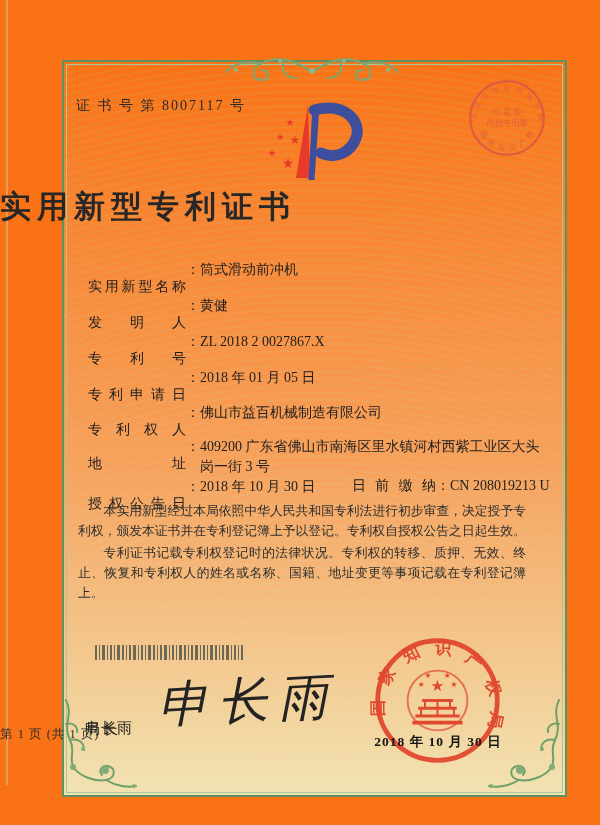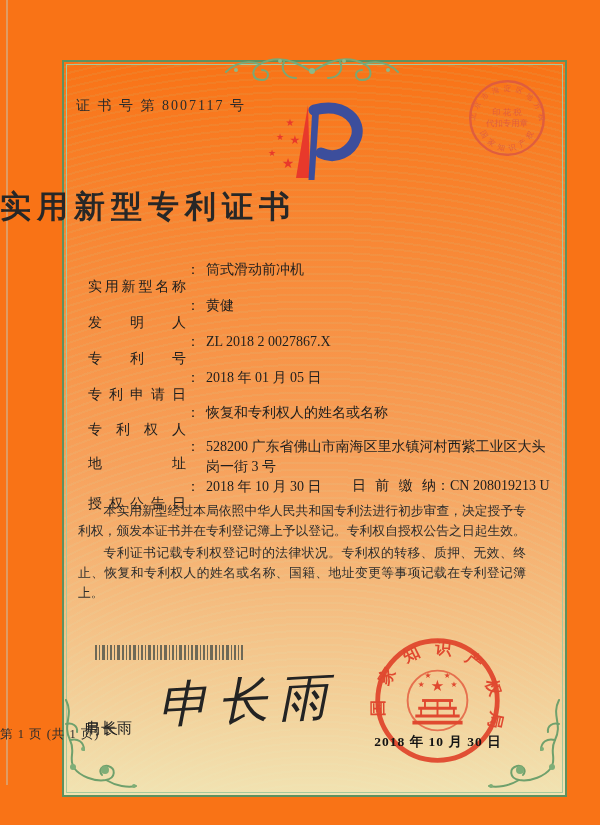--- a/index.html
+++ b/index.html
@@ -29,21 +29,21 @@
 
   .logo{position:absolute;left:252px;top:102px;width:114px;height:86px;}
 
   .title{position:absolute;left:0;top:186px;width:600px;text-align:left;
          font-size:31px;font-weight:600;color:#272727;letter-spacing:6px;margin:0;}
 
   .row{position:absolute;left:88px;font-size:14px;line-height:20px;color:#1e1e1e;}
   .row .lbl{display:inline-block;width:98px;text-align:justify;text-align-last:justify;
             vertical-align:top;margin-top:17px;}
   .row .colon{vertical-align:top;}
-  .row .val{display:inline-block;margin-left:6px;vertical-align:top;max-width:352px;}
+  .row .val{display:inline-block;vertical-align:top;max-width:352px;}
   .r1{top:260px;} .r2{top:296px;} .r3{top:332px;} .r4{top:368px;}
   .r5{top:403px;} .r6{top:437px;} .r7{top:477px;}
   .row-grant-no{position:absolute;left:352px;top:477px;font-size:14px;color:#1e1e1e;}
   .row-grant-no .lbl{display:inline-block;width:84px;text-align:justify;
                      text-align-last:justify;vertical-align:top;}
 
   .paras{position:absolute;left:76px;top:499px;width:452px;}
   .paras p{margin:2px;text-indent:2em;font-size:12.8px;line-height:20px;
            text-align:justify;color:#2d2d2d;}
 
@@ -159,24 +159,24 @@
   <div class="row r2">
     <span class="lbl">发明人</span><span class="colon">：</span><span class="val">黄健</span>
   </div>
   <div class="row r3">
     <span class="lbl">专利号</span><span class="colon">：</span><span class="val">ZL 2018 2 0027867.X</span>
   </div>
   <div class="row r4">
     <span class="lbl">专利申请日</span><span class="colon">：</span><span class="val">2018 年 01 月 05 日</span>
   </div>
   <div class="row r5">
-    <span class="lbl">专利权人</span><span class="colon">：</span><span class="val">恢复和专利权人的姓名或名称</span>
+    <span class="lbl">专利权人</span><span class="colon">：</span><span class="val">佛山市益百机械制造有限公司</span>
   </div>
   <div class="row r6">
-    <span class="lbl">地址</span><span class="colon">：</span><span class="val">528200 广东省佛山市南海区里水镇河村西紫工业区大头岗一街 3 号</span>
+    <span class="lbl">地址</span><span class="colon">：</span><span class="val">409200 广东省佛山市南海区里水镇河村西紫工业区大头岗一街 3 号</span>
   </div>
   <div class="row r7">
     <span class="lbl">授权公告日</span><span class="colon">：</span><span class="val">2018 年 10 月 30 日</span>
   </div>
   <div class="row-grant-no">
     <span class="lbl">日前缴纳</span><span class="colon">：</span><span>CN 208019213 U</span>
   </div>
 
   <div class="paras">
     <p>本实用新型经过本局依照中华人民共和国专利法进行初步审查，决定授予专利权，颁发本证书并在专利登记簿上予以登记。专利权自授权公告之日起生效。</p>

